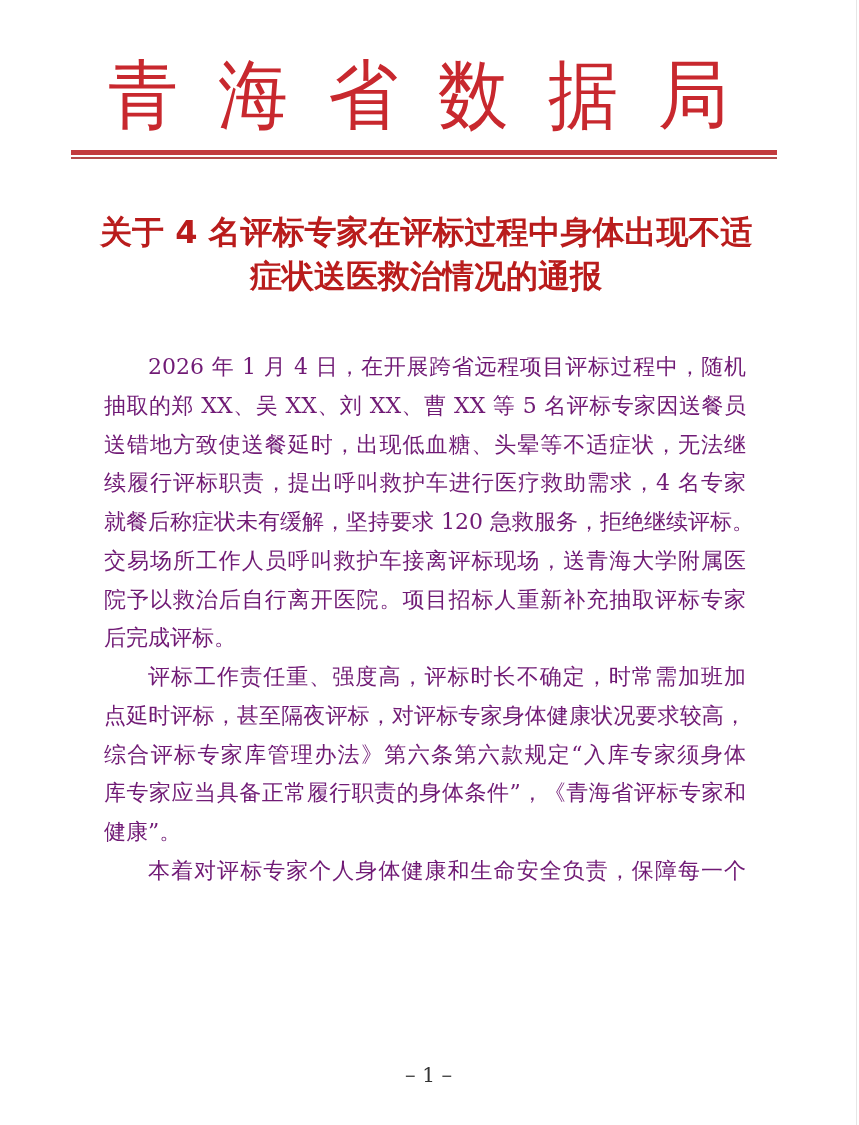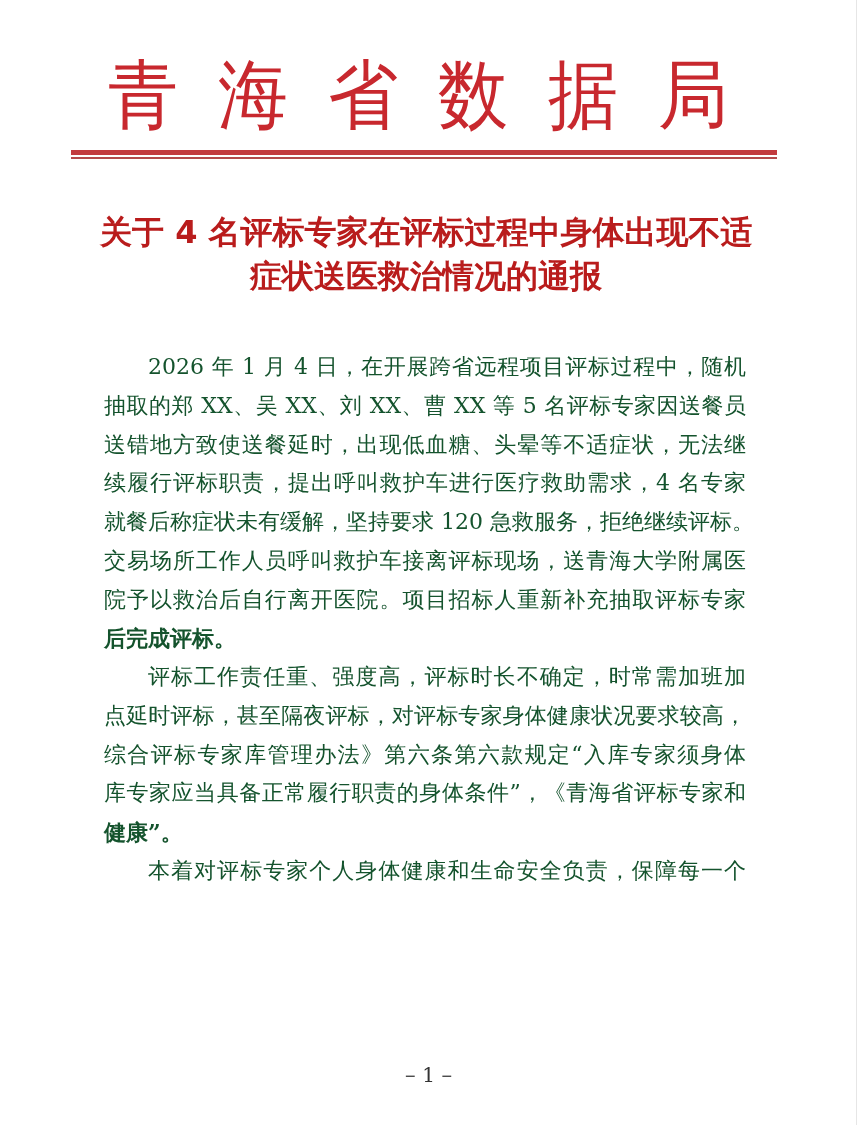--- a/index.html
+++ b/index.html
@@ -86,37 +86,36 @@
     }
     
     .body {
       position: absolute;
       left: 104px;
       top: 348px;
       width: 642px;
       font-family: "DejaVu Serif", "Liberation Serif", serif;
       font-size: 22px;
       line-height: 38.75px;
-      color: #14532d;
+      color: #701a75;
     }
     .body .line {
       display: block;
       white-space: nowrap;
       text-align: justify;
       text-align-last: justify;
       height: 38.75px;
       overflow: visible;
     }
     .body .line.indent {
       padding-left: 44px;
     }
     .body .line.last {
       text-align: center;
       text-align-last: left;
-      font-weight: bold;
     }
     .page-number {
       position: absolute;
       left: 0;
       width: 859px;
       top: 1062px;
       text-align: center;
       font-family: "DejaVu Serif", "Liberation Serif", serif;
       font-size: 20px;
       color: #333333;

